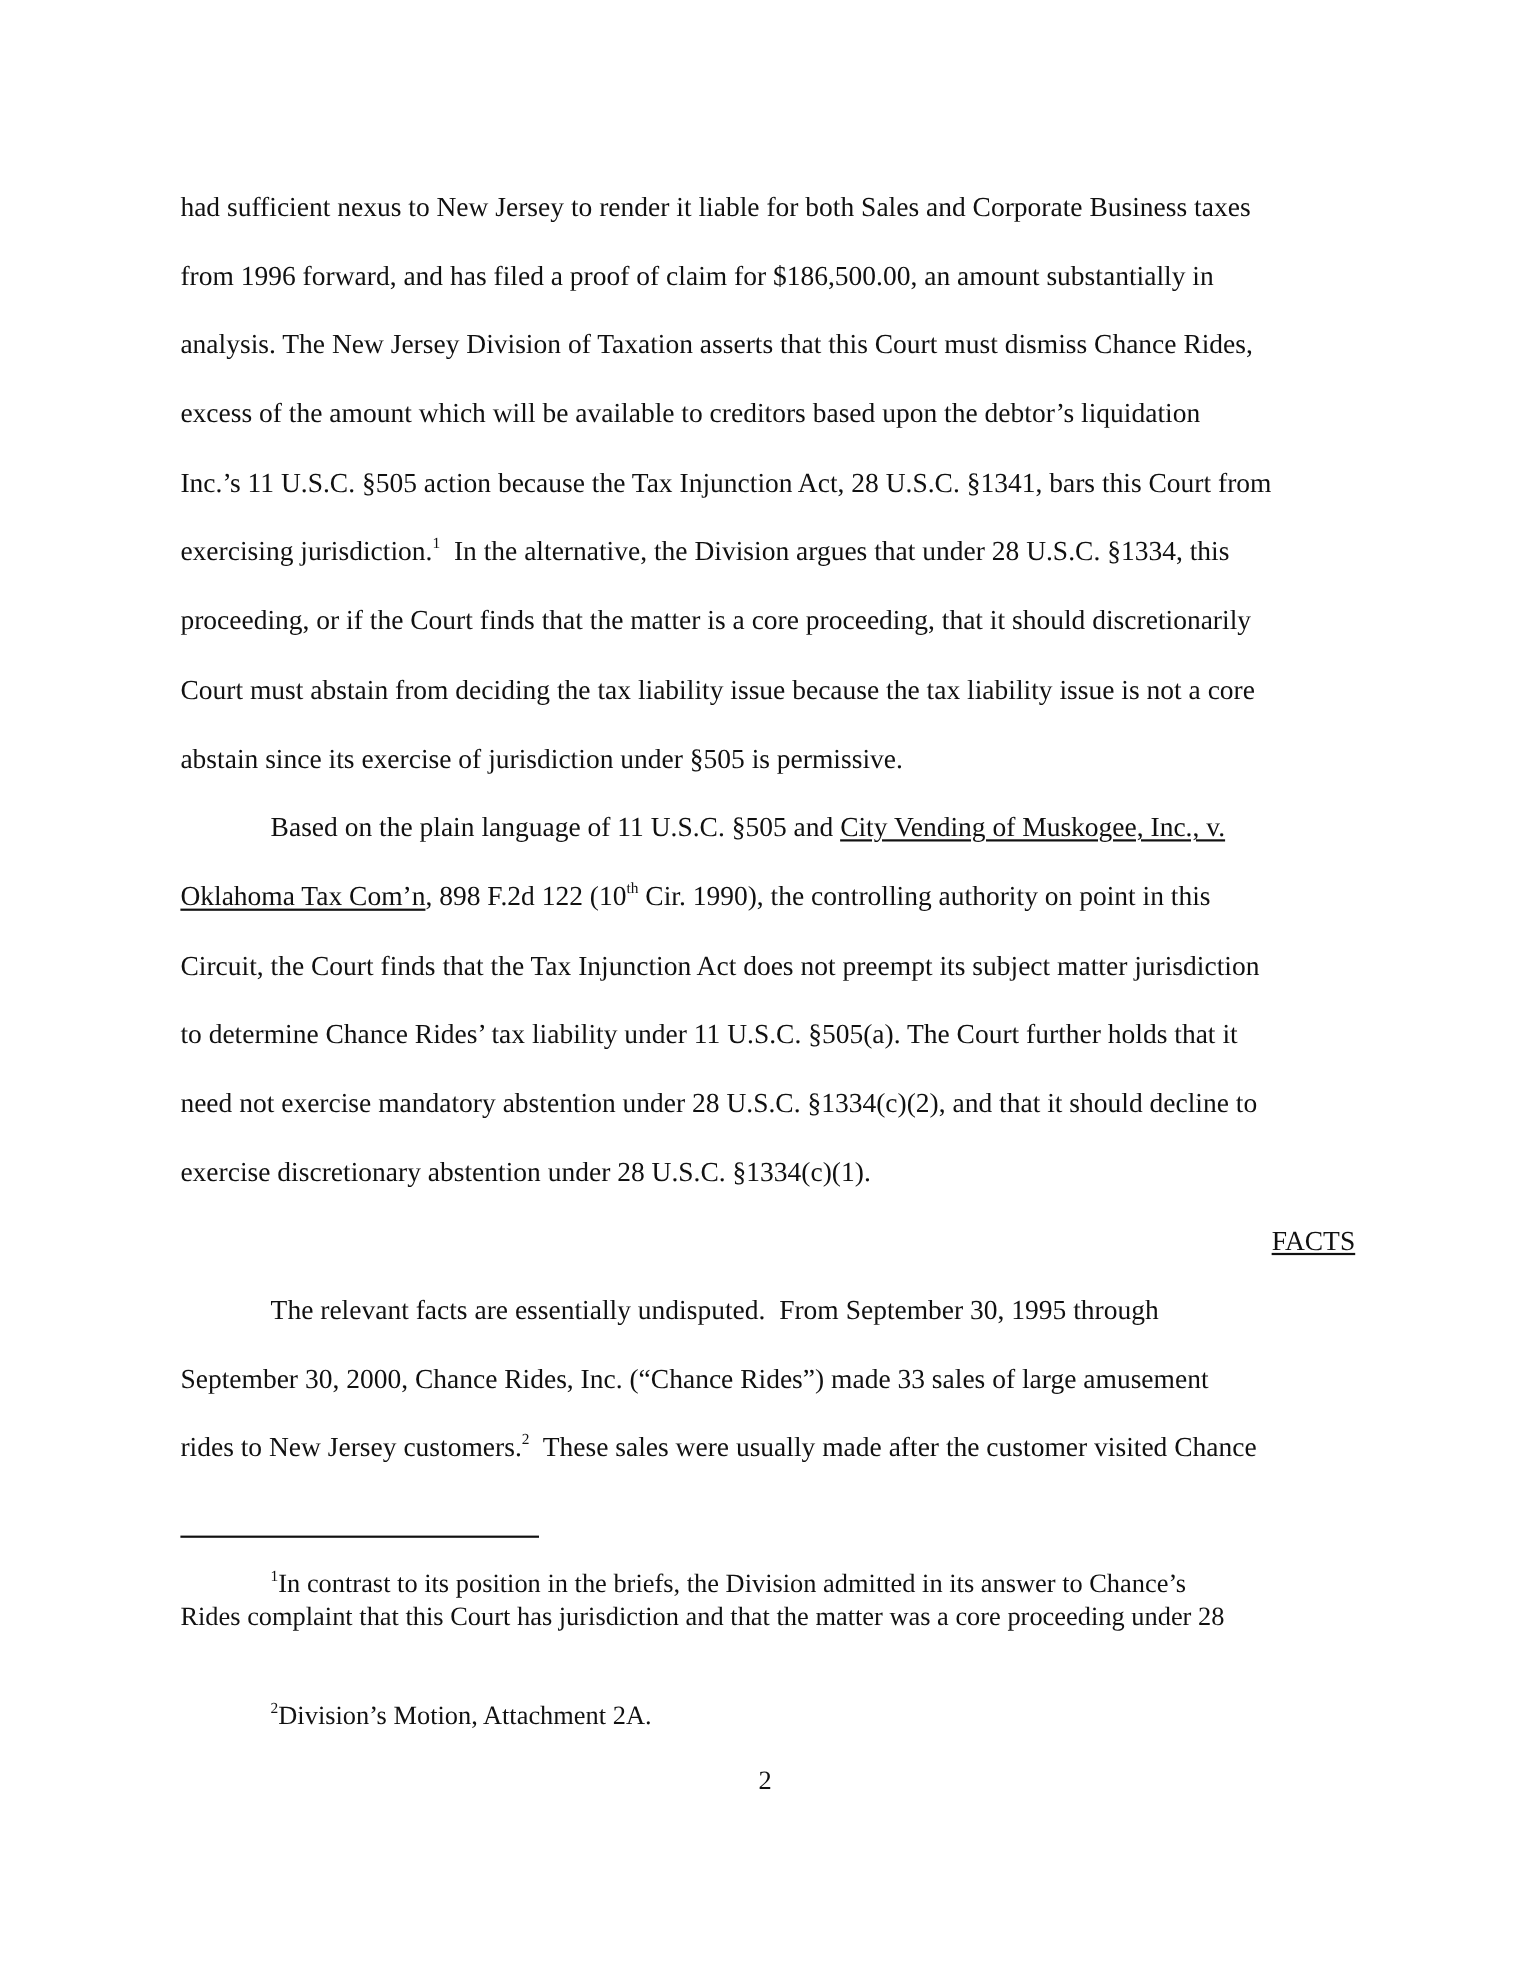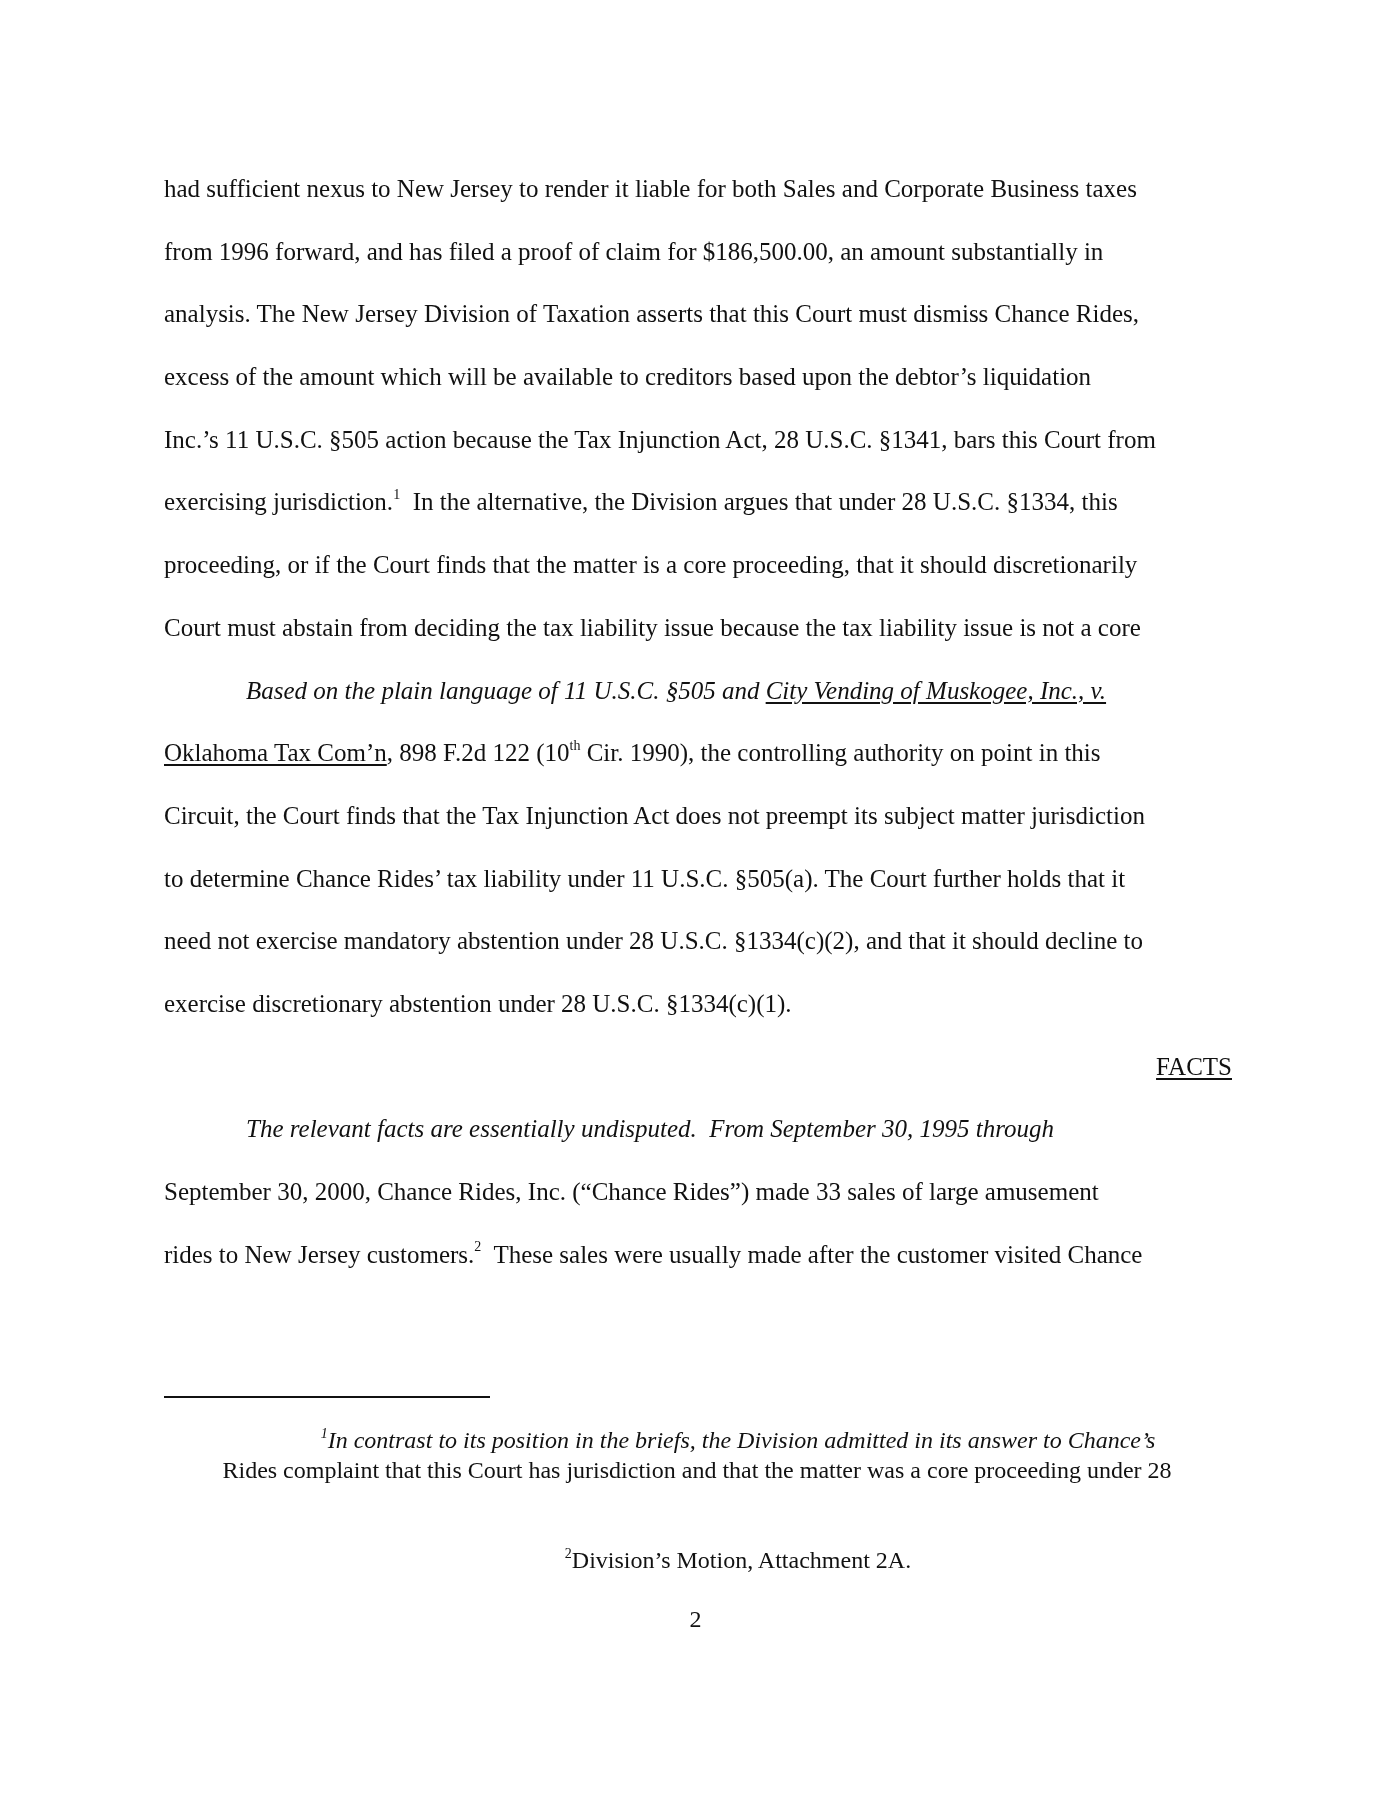--- a/index.html
+++ b/index.html
@@ -7,32 +7,32 @@
   .page {
     position: absolute; left: 0; top: 0; width: 1124px; height: 1800px;
     background: #ffffff; color: #111111;
     font-family: "Liberation Serif", "DejaVu Serif", serif;
   }
   .body-text {
     position: absolute; left: 164px; width: 1068px; top: 158px;
     font-size: 25px; line-height: 62.7px;
   }
   .line { white-space: nowrap; height: 62.7px; }
-  .indent { padding-left: 82px; font-style: italic; }
+  .indent { padding-left: 82px; }
   .u { text-decoration: underline; text-underline-offset: 3px; text-decoration-thickness: 1.5px; }
   sup { font-size: 14px; line-height: 0; vertical-align: super; position: relative; top: -2px; }
   .heading { text-align: right; white-space: nowrap; height: 62.7px; }
   .fn-rule {
     position: absolute; left: 164px; top: 1396px; width: 326px; height: 2px; background: #111111;
   }
   .footnotes {
     position: absolute; left: 164px; width: 1066px; top: 1425px;
     font-size: 24px; line-height: 30px;
   }
-  .fn-line { white-space: nowrap; text-align: center; }
+  .fn-line { white-space: nowrap; }
   .fn-gap { height: 60px; }
   .fn-sup { font-size: 14px; vertical-align: super; line-height: 0; position: relative; top: -1px; }
   .page-number {
     position: absolute; left: 0; width: 1391px; top: 1606px; text-align: center;
     font-size: 24px;
   }
 </style>
 </head>
 <body>
 
@@ -43,20 +43,21 @@
     <div class="line">had sufficient nexus to New Jersey to render it liable for both Sales and Corporate Business taxes</div>
     <div class="line">from 1996 forward, and has filed a proof of claim for $186,500.00, an amount substantially in</div>
     <div class="line">analysis.  The New Jersey Division of Taxation asserts that this Court must dismiss Chance Rides,</div>
     <div class="line">excess of the amount which will be available to creditors based upon the debtor’s liquidation</div>
     <div class="line">Inc.’s 11 U.S.C. §505 action because the Tax Injunction Act, 28 U.S.C. §1341, bars this Court from</div>
     <div class="line">
       <span>exercising jurisdiction.</span><sup>1</sup><span style="white-space:pre">  In the alternative, the Division argues that under 28 U.S.C. §1334, this</span>
     </div>
     <div class="line">proceeding, or if the Court finds that the matter is a core proceeding, that it should discretionarily</div>
     <div class="line">Court must abstain from deciding the tax liability issue because the tax liability issue is not a core</div>
+    <div class="line">abstain since its exercise of jurisdiction under §505 is permissive.</div>
 
     <div class="line indent">
       <span>Based on the plain language of 11 U.S.C. §505 and </span><span class="u">City Vending of Muskogee, Inc., v.</span>
     </div>
     <div class="line">
       <span class="u">Oklahoma Tax Com’n</span><span>, 898 F.2d 122 (10</span><sup>th</sup><span> Cir. 1990), the controlling authority on point in this</span>
     </div>
     <div class="line">Circuit, the Court finds that the Tax Injunction Act does not preempt its subject matter jurisdiction</div>
     <div class="line">to determine Chance Rides’ tax liability under 11 U.S.C. §505(a).  The Court further holds that it</div>
     <div class="line">need not exercise mandatory abstention under 28 U.S.C. §1334(c)(2), and that it should decline to</div>

